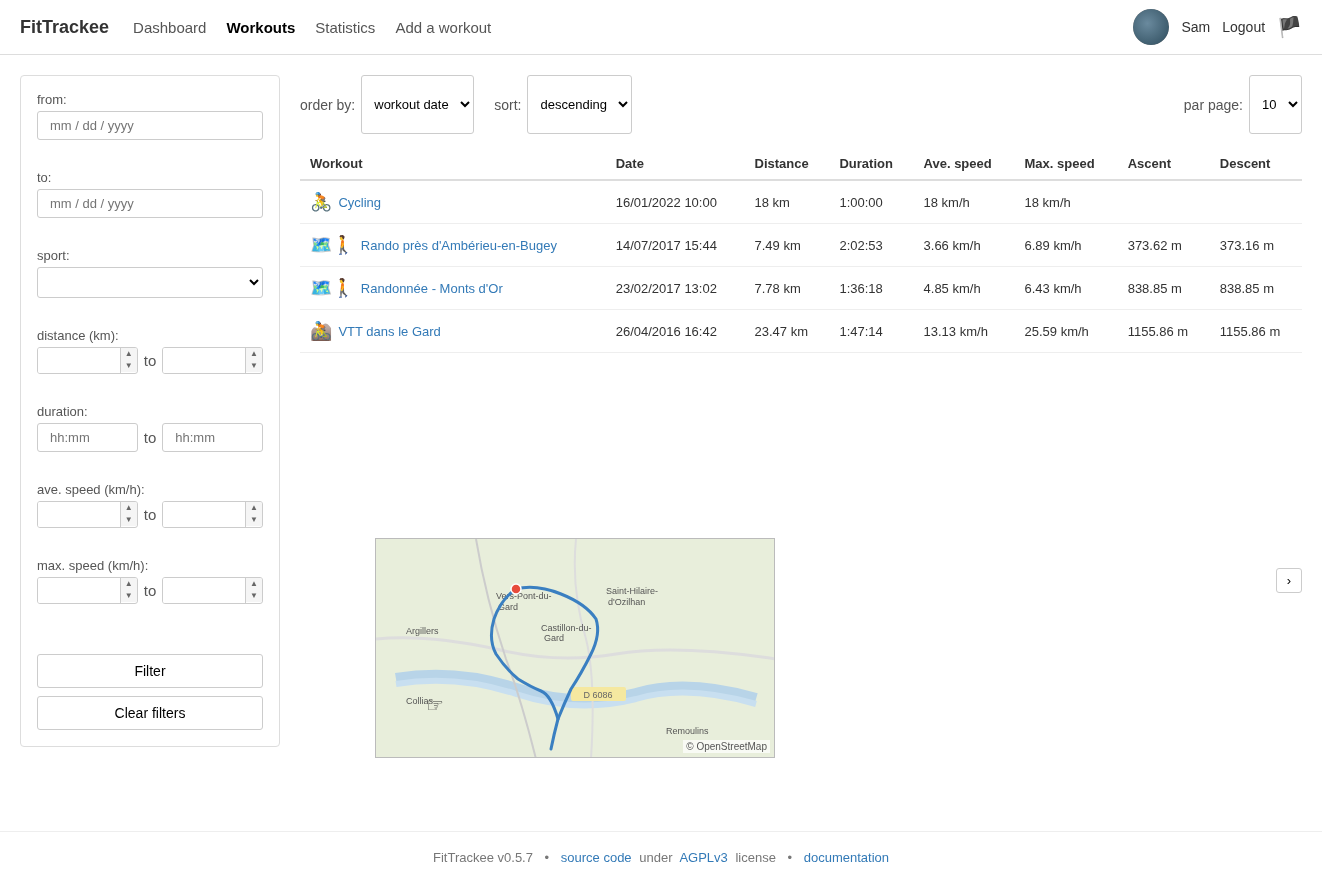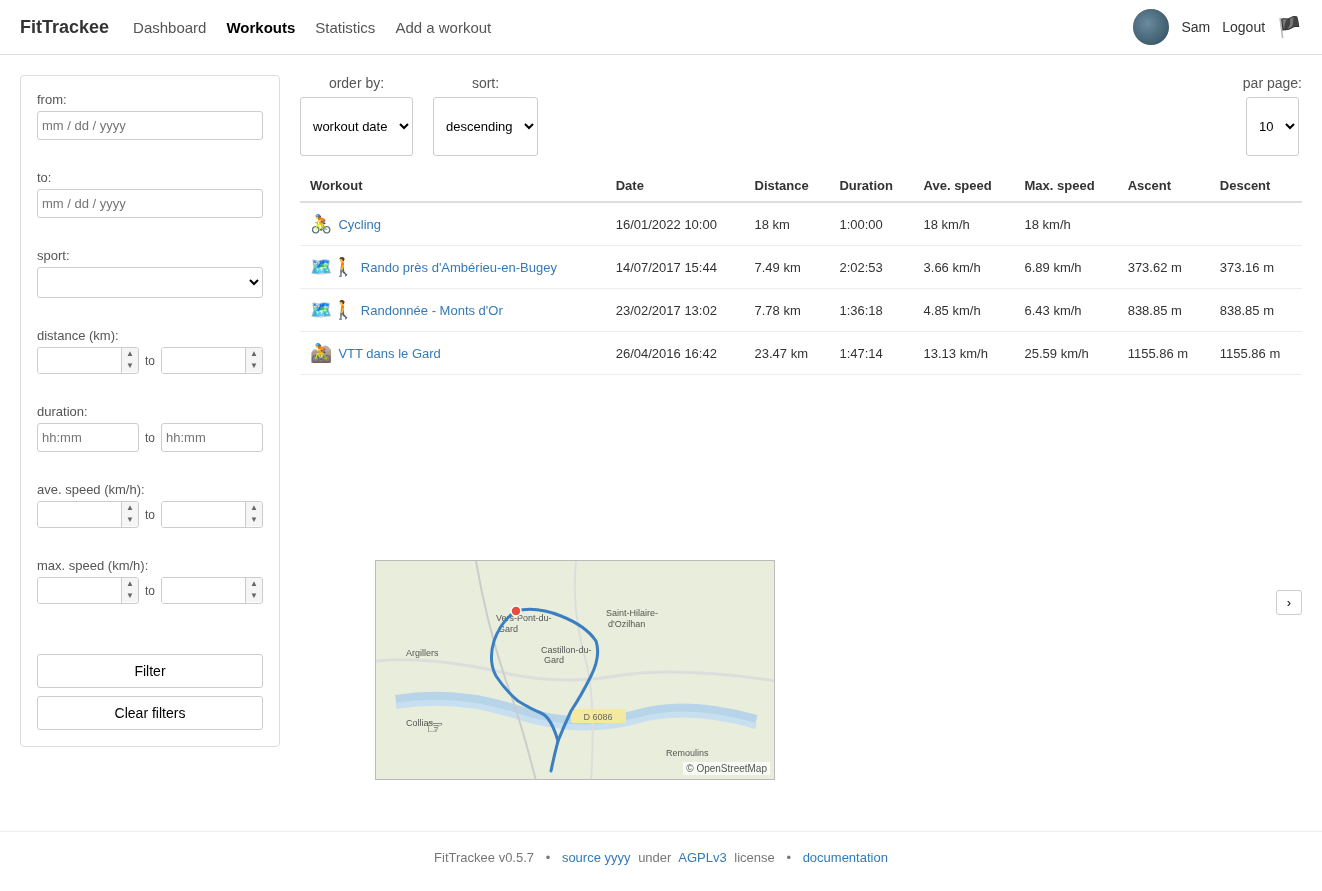--- a/index.html
+++ b/index.html
@@ -30,25 +30,25 @@
     .page-content { display: flex; padding: 20px; gap: 20px; min-height: calc(100vh - 55px - 60px); }
 
     
     .filter-panel {
       width: 260px; min-width: 260px; border: 1px solid #ddd; border-radius: 4px;
       padding: 16px; background: #fff; align-self: flex-start;
     }
     .filter-section { margin-bottom: 30px; }
     .filter-label { font-size: 13px; color: #555; margin-bottom: 4px; display: block; }
     .filter-input {
-      width: 100%; padding: 6px 4px; border: 1px solid #ccc; border-radius: 3px;
+      width: 100%; padding: 6px 12px; border: 1px solid #ccc; border-radius: 3px;
       font-size: 13px; color: #0f172a;
     }
     .filter-row { display: flex; align-items: center; gap: 6px; }
-    .filter-row-label { font-size: 12px; color: #555; white-space: nowrap; }
+    .filter-row-label { font-size: 15px; color: #555; white-space: nowrap; }
     .filter-row .spin-input {
       flex: 1; display: flex; border: 1px solid #ccc; border-radius: 3px; overflow: hidden;
     }
     .spin-input input {
       flex: 1; padding: 5px 4px; border: none; outline: none; font-size: 13px; width: 50px;
     }
     .spin-input .spinners {
       display: flex; flex-direction: column; border-left: 1px solid #ccc;
     }
     .spin-btn {
@@ -70,21 +70,21 @@
     }
 
     
     .main-panel { flex: 1; }
     .total-row { margin-bottom: 12px; font-size: 14px; color: #555; }
     .total-row strong { font-weight: bold; color: #333; }
 
     .controls-row {
       display: flex; align-items: center; gap: 20px; margin-bottom: 14px; flex-wrap: wrap;
     }
-    .control-group { display: flex; align-items: center; gap: 6px; flex-direction: column; }
+    .control-group { display: flex; align-items: center; gap: 6px; }
     .control-label { font-size: 14px; color: #555; }
     .control-select {
       padding: 20px 8px; border: 1px solid #ccc; border-radius: 3px;
       font-size: 13px; background: #fff;
     }
 
     
     .workouts-table { width: 100%; border-collapse: collapse; }
     .workouts-table th {
       text-align: left; padding: 8px 10px; font-weight: bold; font-size: 13px;
@@ -394,19 +394,19 @@
       </div>
     </div>
 
   </div>
 </div>
 
 <footer>
   <span>FitTrackee</span>
   <span>v0.5.7</span>
   <span class="footer-dot">•</span>
-  <a href="#">source yyyy</a>
+  <a href="#">source code</a>
   <span style="margin:0 4px;">under</span>
   <a href="#">AGPLv3</a>
   <span style="margin-left:4px;">license</span>
   <span class="footer-dot">•</span>
   <a href="#">documentation</a>
 </footer>
 
 </body></html>

